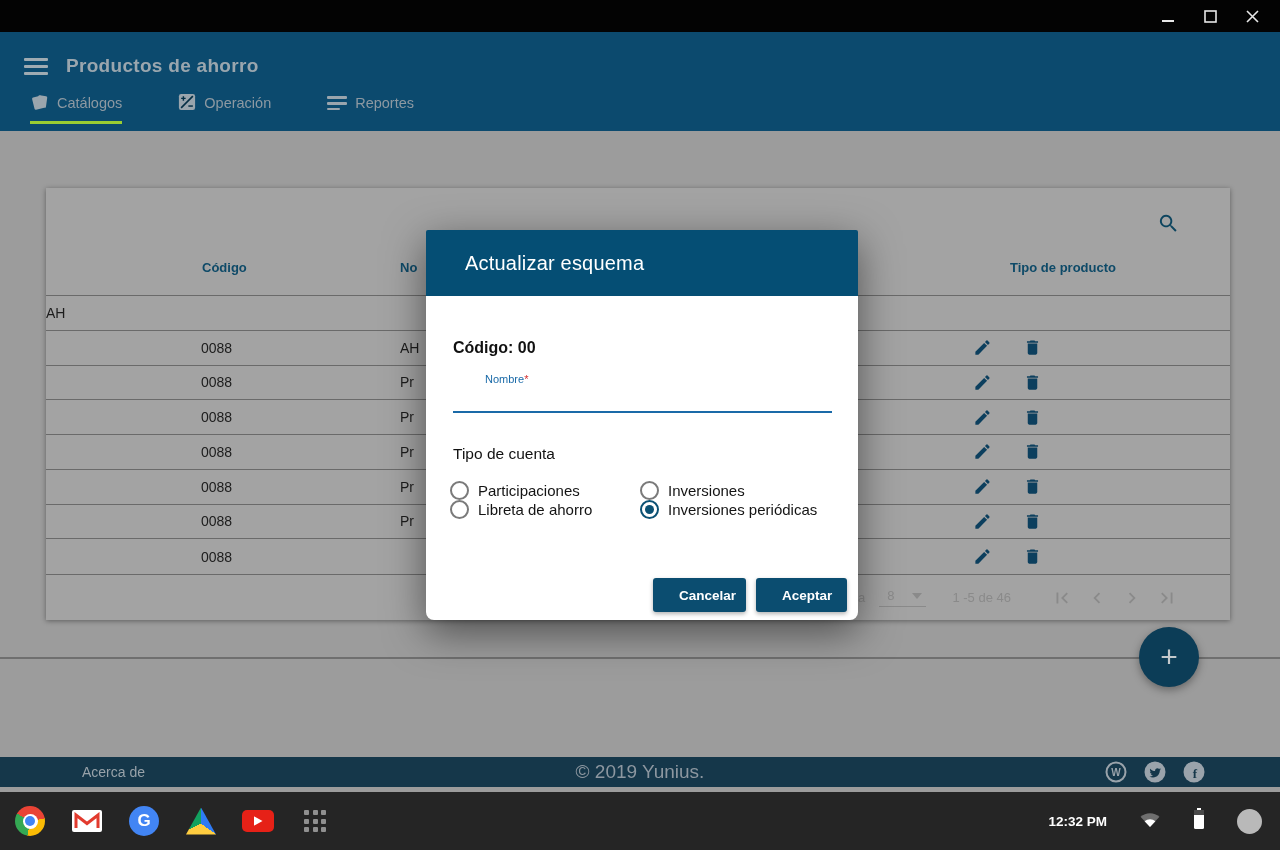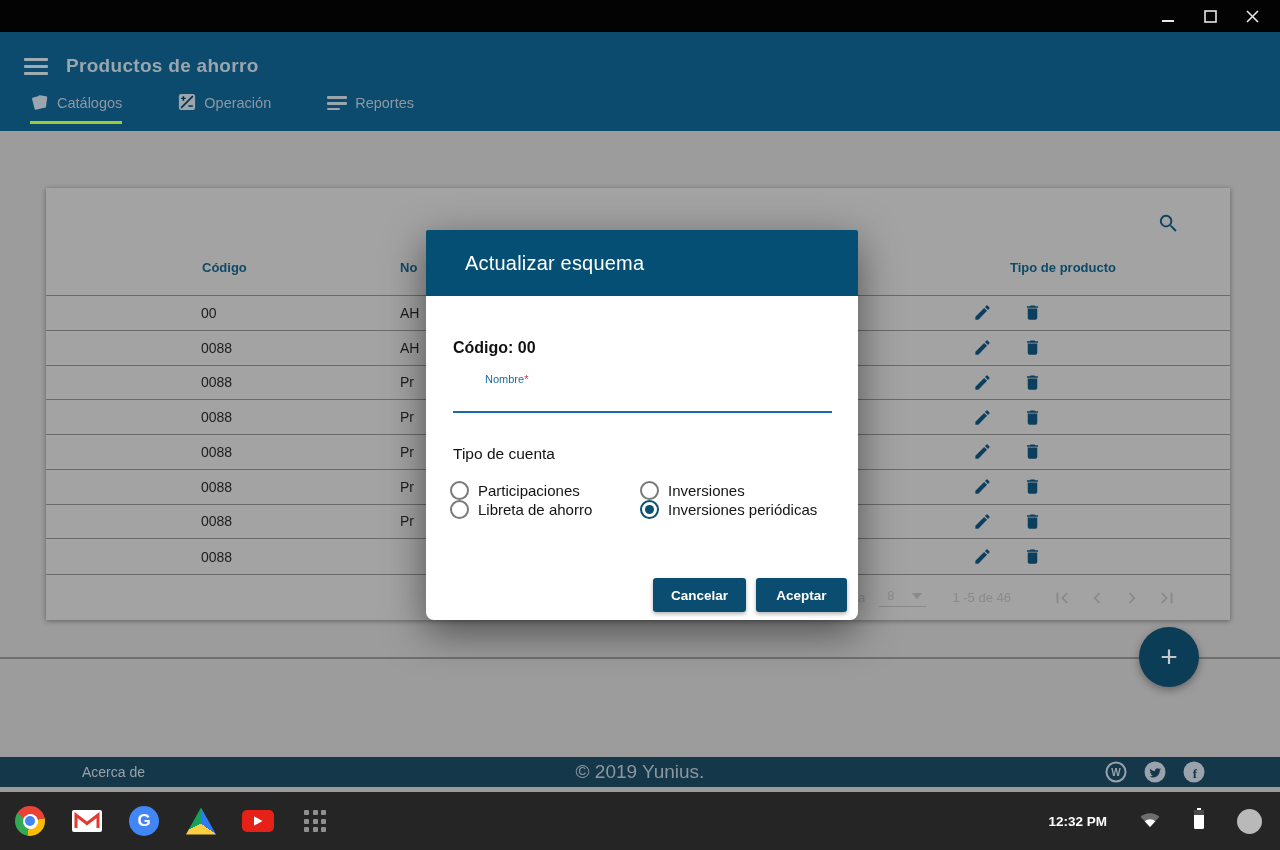--- a/index.html
+++ b/index.html
@@ -75,21 +75,21 @@
   .radio-grid { position:absolute; left:24px; top:185px; display:grid; grid-template-columns:190px auto;
                 }
   .radio-item { display:flex; align-items:center; gap:9px; cursor:pointer; }
   .radio { width:19px; height:19px; border-radius:50%; border:2px solid #7a7a7a; position:relative; flex:none; }
   .radio.checked { border-color:#0b5174; }
   .radio.checked::after { content:''; position:absolute; left:3px; top:3px; width:9px; height:9px;
                           border-radius:50%; background:#0b5174; }
   .radio-label { font-size:15px; color:#141414; }
   .modal-actions { position:absolute; right:11px; top:282px; display:flex; gap:10px; }
   .dlg-btn { height:34px; background:#0b4d70; color:#fff; border:none; border-radius:3px; font-size:13.5px;
-             font-weight:bold; font-family:inherit; cursor:pointer; padding:0 18px; box-shadow:0 2px 4px rgba(0,0,0,.3); }
+             font-weight:bold; font-family:inherit; cursor:pointer; padding:0 26px; box-shadow:0 2px 4px rgba(0,0,0,.3); }
   .btn-cancel { width:93px; }
   .btn-accept { width:91px; }
 
   
   .footer { position:absolute; top:757px; left:0; width:1280px; height:30px; background:#15374a;
             display:flex; align-items:center; }
   .footer-about { position:absolute; left:82px; color:#98a2a9; font-size:14px; cursor:pointer; }
   .footer-copy { width:100%; text-align:center; color:#8d97a0; font-size:19px; }
   .footer-social { position:absolute; right:75px; display:flex; gap:17px; }
   .soc { width:22px; height:22px; cursor:pointer; display:inline-flex; }
@@ -192,21 +192,20 @@
             </svg>
         </span>
       </div>
       <div class="thead">
         <div class="th th-codigo">Código</div>
         <div class="th">No</div>
         <div class="th th-tipo">Tipo de producto</div>
       </div>
       <div class="tbody">
         <div class="trow" style="">
-          <div class="td-codigo">00</div>
           <div class="td-nombre">AH</div>
           <div class="td-actions">
             <span class="icon-btn">
               <svg width="19" height="19" viewBox="0 0 24 24">
                   <path fill="#0c3f5e" d="M3 17.25V21h3.75L17.81 9.94l-3.75-3.75L3 17.25zM20.71 7.04c.39-.39.39-1.02 0-1.41l-2.34-2.34a.9959.9959 0 0 0-1.41 0l-1.83 1.83 3.75 3.75 1.83-1.83z"></path>
                 </svg>
             </span>
             <span class="icon-btn">
               <svg width="19" height="19" viewBox="0 0 24 24">
                   <path fill="#0c3f5e" d="M6 19c0 1.1.9 2 2 2h8c1.1 0 2-.9 2-2V7H6v12zM19 4h-3.5l-1-1h-5l-1 1H5v2h14V4z"></path>

